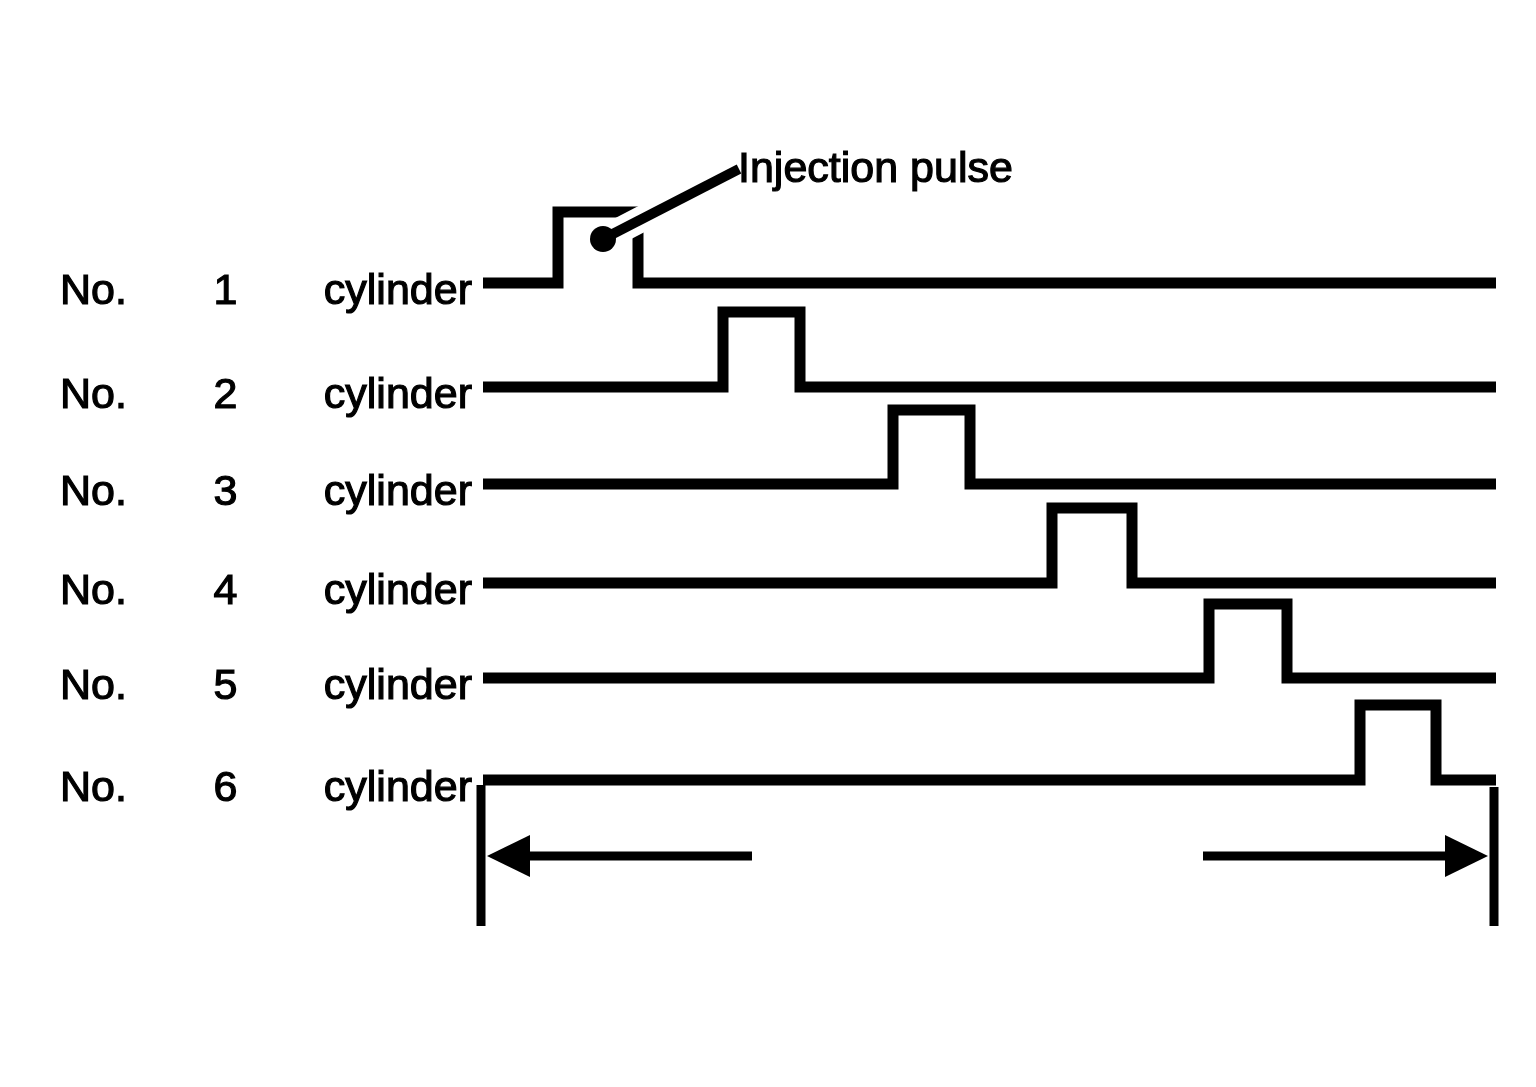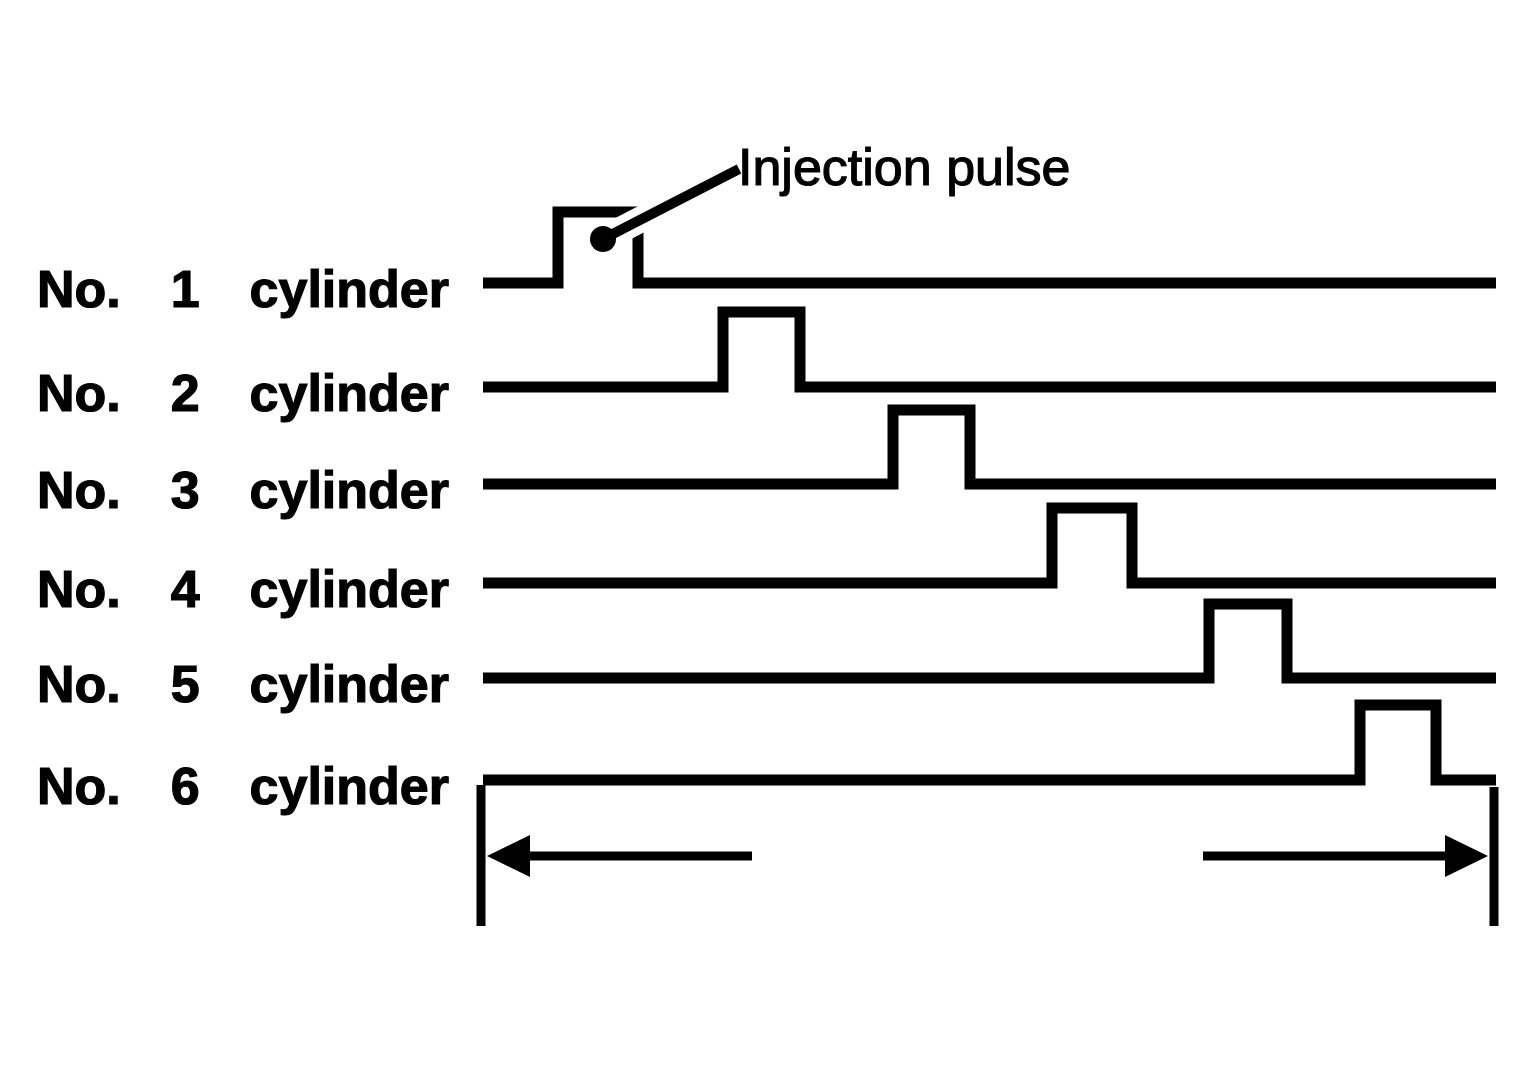--- a/index.html
+++ b/index.html
@@ -4,26 +4,26 @@
 <style>
   html,body{margin:0;padding:0;background:#ffffff;}
   .stage{
     position:relative;width:1536px;height:1087px;background:#ffffff;
     font-family:"Liberation Sans","DejaVu Sans",sans-serif;color:#000;
     overflow:hidden;
   }
   .stage svg{position:absolute;left:0;top:0;}
   .txt{
     position:absolute;white-space:nowrap;
-    font-size:52px;line-height:62px;
+    font-size:43px;line-height:62px;
     -webkit-text-stroke:1.2px #000;
   }
   .cyl-label{
     display:flex;justify-content:space-between;align-items:baseline;
-    left:37px;width:412px;font-weight:bold;
+    left:60px;width:412px;
   }
   #injection-label{left:738px;top:136px;}
   #cycle-label{left:752px;top:832px;word-spacing:13px;}
 </style>
 </head>
 <body>
 
 <div class="stage">
 
   <svg id="diagram-svg" width="1536" height="1087" viewBox="0 0 1536 1087">

